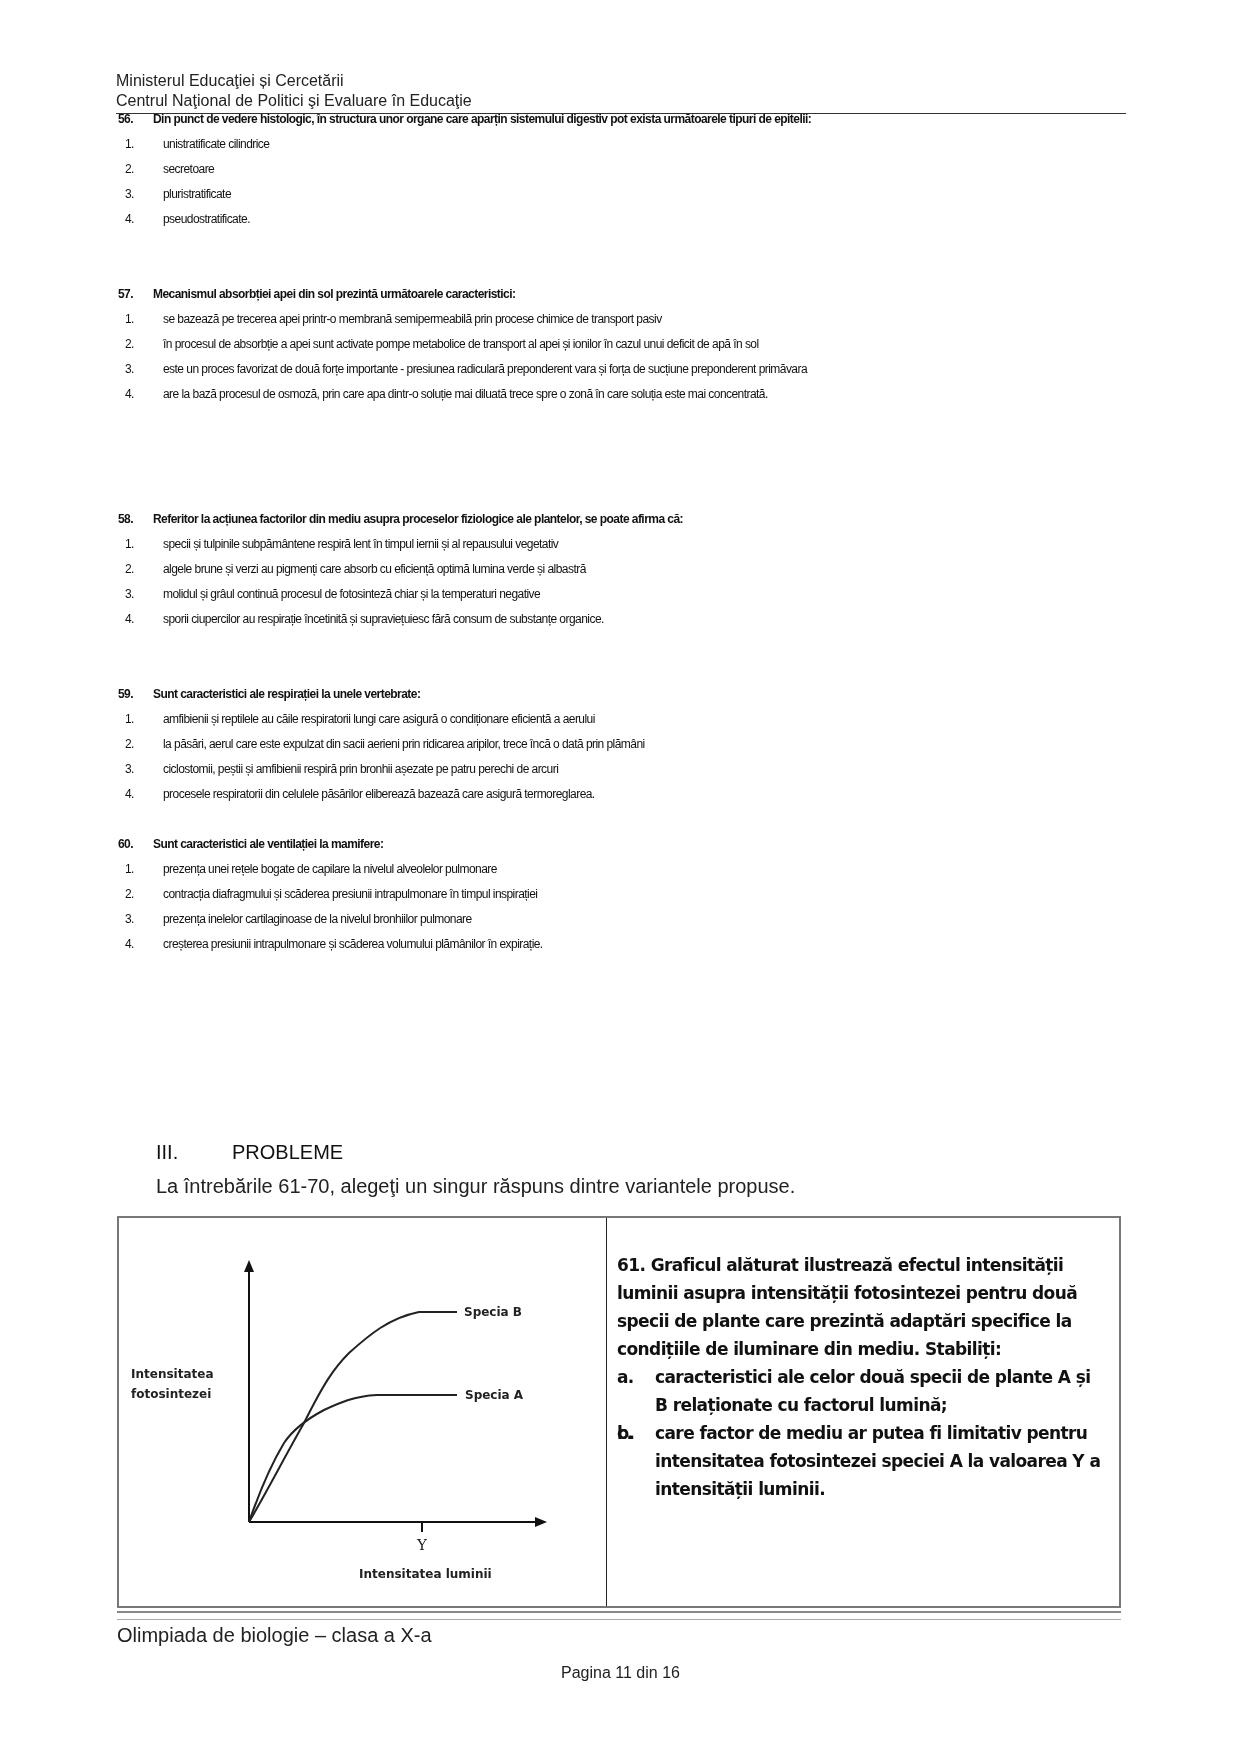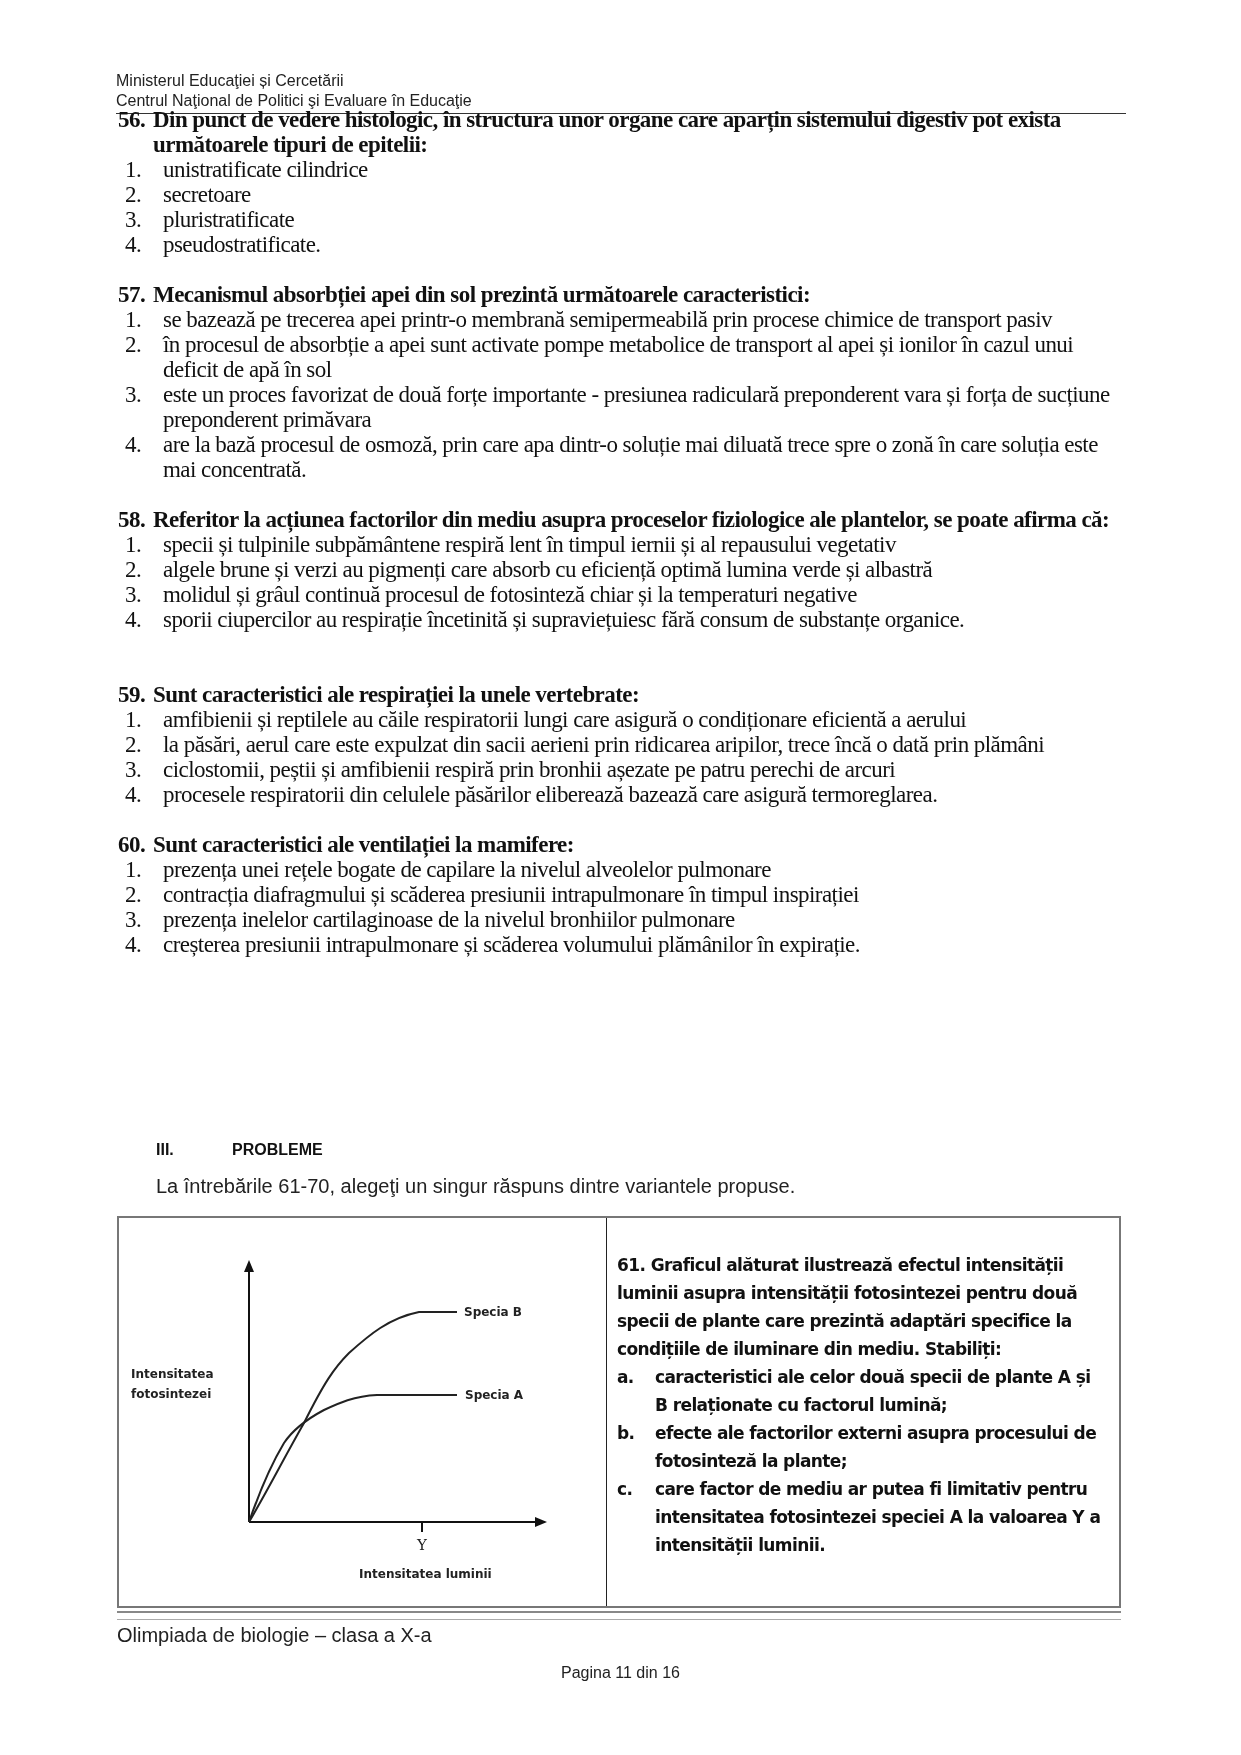--- a/index.html
+++ b/index.html
@@ -6,28 +6,28 @@
   body { width: 1241px; height: 1755px; position: relative; overflow: hidden; color: #111; }
   .page { position: absolute; left: 0; top: 0; width: 1241px; height: 1755px; }
 
   .hdr { position: absolute; left: 116px; width: 1010px; 
          font-family: "Liberation Sans", sans-serif; font-size: 16px; color: #222; line-height: 19px; }
   .hdr1 { top: 71px; }
   .hdr2 { top: 91px; }
   .hdr-rule { position: absolute; left: 116px; top: 113px; width: 1010px; height: 0; border-top: 1.5px solid #333; }
 
   .q { position: absolute; left: 118px; width: 1010px;
-       font-family: Liberation Serif, serif; font-size: 23px; line-height: 25px; }
+       font-family: Liberation Sans, sans-serif; font-size: 12px; line-height: 25px; }
   .q-title { font-weight: bold; padding-left: 35px; text-indent: -35px; letter-spacing: -0.55px; }
   .q-title .num { display: inline-block; width: 35px; text-indent: 0; }
   .item { position: relative; padding-left: 45px; letter-spacing: -0.55px; }
   .item .inum { position: absolute; left: 7px; top: 0; }
 
   .sec { position: absolute; left: 156px; top: 1141px; font-family: "Liberation Sans", sans-serif;
-         font-size: 16px; font-weight: bold; }
+         font-size: 20px; font-weight: normal; }
   .sec .roman { display: inline-block; width: 76px; }
   .sec-instr { position: absolute; left: 156px; top: 1175px; font-family: "Liberation Sans", sans-serif;
                font-size: 20px; color: #222; }
 
   .qtable { position: absolute; left: 117px; top: 1216px; width: 1004px; height: 392px;
             border: 2px solid #777; box-sizing: border-box; }
   .qtable .divider { position: absolute; left: 487px; top: 0; width: 0; height: 100%; border-left: 1.5px solid #222; }
   .graph { position: absolute; left: 0; top: 0; width: 487px; height: 390px; }
   .q61 { position: absolute; left: 498px; top: 33px; width: 490px;
          font-family: "DejaVu Sans", sans-serif; font-weight: bold; font-size: 17px; line-height: 28px;
@@ -118,21 +118,21 @@
       <text class="glabel" x="346" y="181">Specia A</text>
 
       <text class="glabel" x="12" y="160">Intensitatea</text>
       <text class="glabel" x="12" y="180">fotosintezei</text>
       <text class="glabel" x="240" y="360">Intensitatea luminii</text>
     </svg>
 
     <div class="q61">
       <div>61. Graficul alăturat ilustrează efectul intensității luminii asupra intensității fotosintezei pentru două specii de plante care prezintă adaptări specifice la condițiile de iluminare din mediu. Stabiliți:</div>
       <div class="sub"><span class="letter">a.</span><span>caracteristici ale celor două specii de plante A și B relaționate cu factorul lumină;</span></div>
-      <div class="sub"><span class="letter">b.</span><span>efecte ale factorilor externi asupra procesului de fotosinteză la plante;</span></div>
+      <div class="sub"><span class="letter">b.</span></div>
       <div class="sub"><span class="letter">c.</span><span>care factor de mediu ar putea fi  limitativ pentru intensitatea fotosintezei speciei A la valoarea Y a intensității luminii.</span></div>
     </div>
   </div>
 
   <div class="foot-rule1"></div>
   <div class="foot-rule2"></div>
   <div class="footer-left">Olimpiada de biologie – clasa a X-a</div>
   <div class="footer-page">Pagina 11 din 16</div>
 </div>
 

